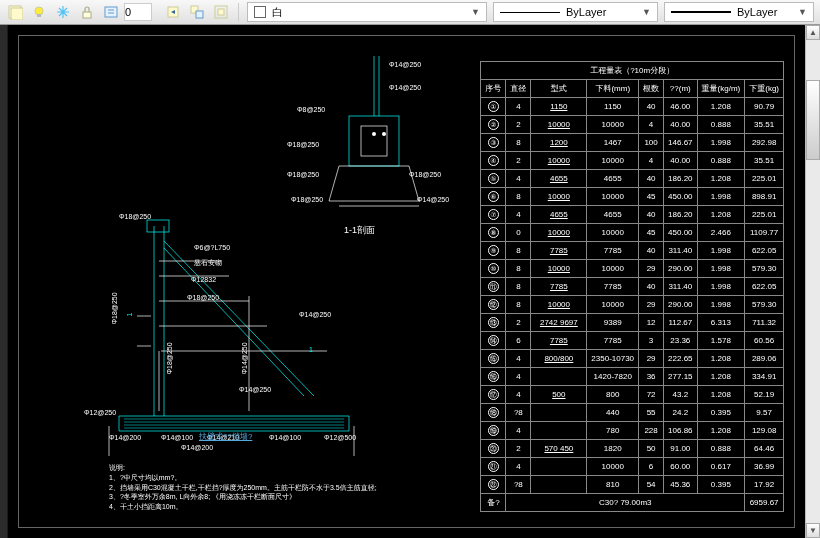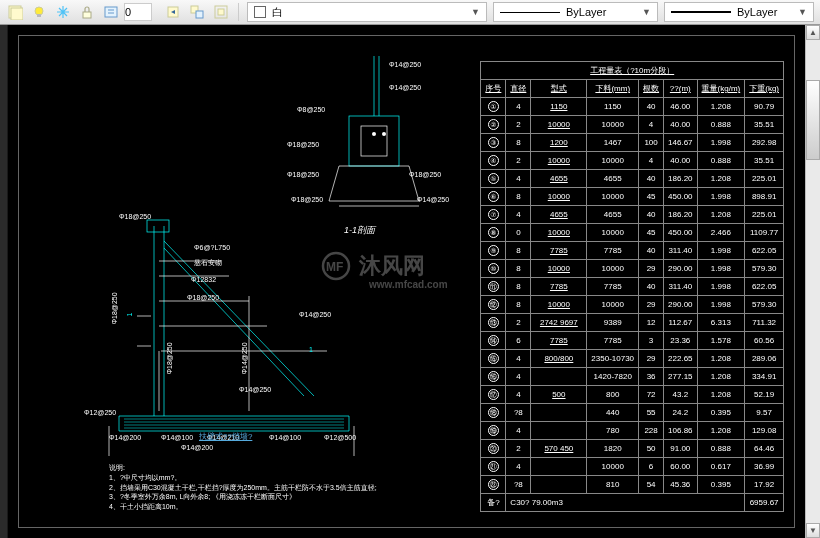--- a/index.html
+++ b/index.html
@@ -21,25 +21,25 @@
   .canvas { flex: 1; background: #000; position: relative; color: #fff; font-size: 8px; }
   .vscroll { width: 15px; background: #e8e8e8; border-left: 1px solid #bbb; display: flex; flex-direction: column; }
   .scroll-btn { height: 15px; background: linear-gradient(#fff, #ddd); border: 1px solid #aaa; display: flex; align-items: center; justify-content: center; font-size: 8px; color: #555; cursor: pointer; }
   .scroll-track { flex: 1; background: #eaeaea; }
   .scroll-thumb { width: 100%; height: 80px; background: linear-gradient(#fff, #ccc); border: 1px solid #aaa; margin-top: 40px; cursor: pointer; }
   .drawing-area { position: absolute; left: 10px; top: 10px; right: 10px; bottom: 10px; border: 1px solid #666; }
   .section-view { position: absolute; left: 270px; top: 10px; width: 180px; height: 200px; }
   .elevation-view { position: absolute; left: 70px; top: 180px; width: 280px; height: 270px; }
   .qty-table { position: absolute; right: 10px; top: 25px; border-collapse: collapse; color: #fff; font-size: 8px; }
   .qty-table th, .qty-table td { border: 1px solid #888; padding: 1px 4px; height: 18px; text-align: center; white-space: nowrap; }
-  .qty-table th { font-weight: normal; text-decoration: underline; }
+  .qty-table th { font-weight: normal; }
   .qty-table .und { text-decoration: underline; }
   .callout { color: #fff; position: absolute; font-size: 7px; white-space: nowrap; }
   .callout.cyan { color: #0ff; }
-  .section-label { color: #fff; font-size: 9px; text-align: center; position: absolute; font-style: italic; }
+  .section-label { color: #fff; font-size: 9px; text-align: center; position: absolute; }
   .notes { position: absolute; left: 90px; bottom: 15px; color: #fff; font-size: 7px; line-height: 1.4; }
   .plan-caption { position: absolute; left: 180px; bottom: 85px; color: #5ad; font-size: 8px; text-decoration: underline; }
   .watermark { position: absolute; left: 300px; top: 215px; color: rgba(200,200,200,0.35); font-size: 22px; font-weight: bold; display: flex; align-items: center; gap: 6px; pointer-events: none; }
   .watermark .sub { position: absolute; top: 28px; left: 50px; font-size: 10px; color: rgba(200,200,200,0.35); }
   .cline { stroke: #0ff; stroke-width: 0.7; }
   .wline { stroke: #fff; stroke-width: 0.7; }
   .circ { display: inline-block; width: 11px; height: 11px; border: 1px solid #fff; border-radius: 50%; font-size: 7px; line-height: 10px; }
 </style>
 </head>
 <body>
@@ -435,34 +435,26 @@
               <td>810</td>
               <td>54</td>
               <td>45.36</td>
               <td>0.395</td>
               <td>17.92</td>
             </tr>
           </tbody>
         <tfoot>
           <tr>
             <td>备?</td>
-            <td colspan="6" style="text-align:left">C30?  79.00m3</td>
+            <td colspan="6" style="text-align:center">C30?  79.00m3</td>
             <td>6959.67</td>
           </tr>
         </tfoot>
       </table>
 
-      <div class="watermark">
-        <svg width="34" height="30">
-            <circle cx="17" cy="15" r="13" fill="none" stroke="rgba(200,200,200,0.35)" stroke-width="2.5"></circle>
-            <text x="7" y="20" font-size="12" fill="rgba(200,200,200,0.35)" font-weight="bold">MF</text>
-          </svg>
-        <span>沐风网</span>
-        <span class="sub">www.mfcad.com</span>
-      </div>
 
     </div>
   </div>
 
   <div class="vscroll">
     <div class="scroll-btn">▲</div>
     <div class="scroll-track">
       <div class="scroll-thumb"></div>
     </div>
     <div class="scroll-btn">▼</div>

